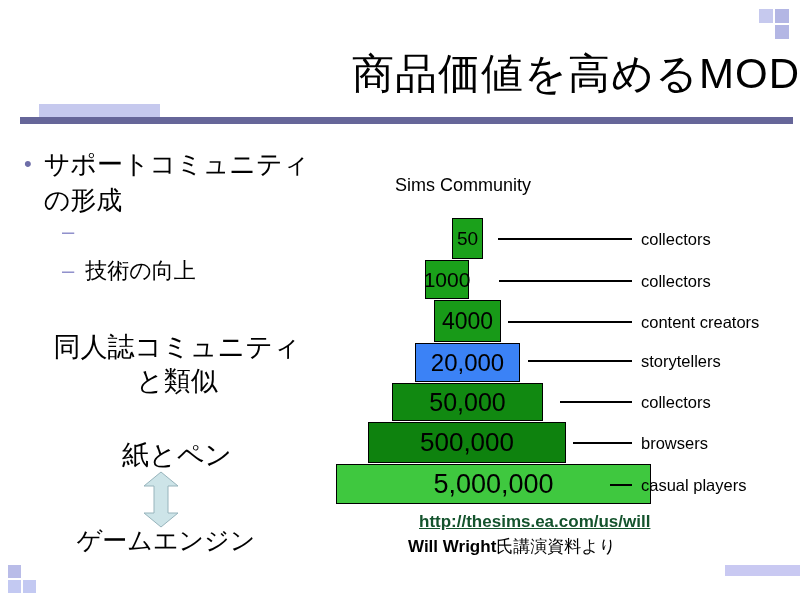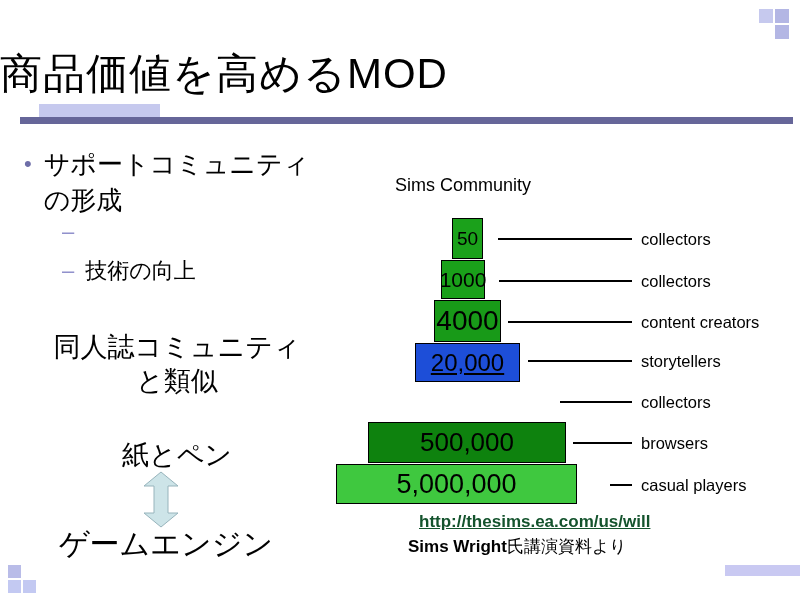--- a/index.html
+++ b/index.html
@@ -1,21 +1,21 @@
 <!DOCTYPE html>
 <html><head>
 <meta charset="utf-8">
 <style>
   html,body{margin:0;padding:0;background:#fff;}
   #slide{position:relative;width:800px;height:600px;background:#ffffff;overflow:hidden;
          font-family:"Liberation Sans","DejaVu Sans",sans-serif;color:#000;}
   .abs{position:absolute;}
 
   
-  .title{position:absolute;left:0;top:46px;width:100%;text-align:left;
+  .title{position:absolute;left:0;top:46px;width:100%;text-align:right;
          font-size:42px;letter-spacing:1px;}
 
   
   .hl-light{position:absolute;left:39px;top:104px;width:121px;height:14px;}
   .hl-dark{position:absolute;left:20px;top:117px;width:773px;height:7px;}
 
   
   .sq{position:absolute;width:14px;height:14px;}
   .tr1{left:759px;top:9px;}  .tr2{left:775px;top:9px;}  .tr3{left:775px;top:25px;}
   .bl1{left:8px;top:565px;width:13px;height:13px;}
@@ -28,33 +28,33 @@
   .bullet-marker{font-size:22px;line-height:36px;margin-right:12px;}
   .bullet-text{font-size:26px;line-height:36px;width:266px;}
   .sub-bullets{position:absolute;left:62px;top:218px;}
   .sub-row{display:flex;align-items:flex-start;margin-bottom:11px;}
   .sub-marker{font-size:22px;line-height:28px;margin-right:11px;}
   .sub-text{font-size:22px;line-height:28px;}
   .analogy{position:absolute;left:16px;top:330px;width:322px;text-align:center;
            font-size:27px;line-height:34px;}
   .pen{position:absolute;left:16px;top:437px;width:322px;text-align:center;font-size:27px;}
   .arrow-wrap{position:absolute;left:141px;top:471px;width:40px;height:57px;}
-  .engine{position:absolute;left:5px;top:524px;width:322px;text-align:center;font-size:30px;}
+  .engine{position:absolute;left:5px;top:524px;width:322px;text-align:center;font-size:25px;}
 
   
   .chart-title{position:absolute;left:395px;top:175px;width:170px;font-size:18px;}
   .level{position:absolute;border:1.5px solid #000;display:flex;align-items:center;
          justify-content:center;box-sizing:border-box;}
   .lv0{left:452px;top:218px;width:31px;height:41px;font-size:19px;}
-  .lv1{left:441px;top:260px;width:44px;height:39px;font-size:21px;}
-  .lv2{left:434px;top:300px;width:67px;height:42px;font-size:28px;}
+  .lv1{left:425px;top:260px;width:44px;height:39px;font-size:21px;}
+  .lv2{left:434px;top:300px;width:67px;height:42px;font-size:23px;}
   .lv3{left:415px;top:343px;width:105px;height:39px;font-size:24px;}
   .lv4{left:392px;top:383px;width:151px;height:38px;font-size:25px;}
   .lv5{left:368px;top:422px;width:198px;height:41px;font-size:26px;}
-  .lv6{left:336px;top:464px;width:241px;height:40px;font-size:27px;}
+  .lv6{left:336px;top:464px;width:315px;height:40px;font-size:27px;}
   .leader{position:absolute;height:1.5px;background:#000;}
   .ln0{left:498px;top:238px;width:134px;} .ln1{left:499px;top:280px;width:133px;}
   .ln2{left:508px;top:321px;width:124px;} .ln3{left:528px;top:360px;width:104px;}
   .ln4{left:560px;top:401px;width:72px;}  .ln5{left:573px;top:442px;width:59px;}
   .ln6{left:610px;top:484px;width:22px;}
   .pyr-label{position:absolute;left:641px;font-size:16.5px;line-height:20px;}
   .lb0{top:229px;} .lb1{top:271px;} .lb2{top:312px;} .lb3{top:351px;}
   .lb4{top:392px;} .lb5{top:433px;} .lb6{top:475px;}
 
   
@@ -111,22 +111,25 @@
 
   <div class="level lv0" style="background-color: rgb(27, 161, 27);">
       <span>50</span>
     </div>
   <div class="level lv1" style="background-color: rgb(26, 160, 26);">
       <span>1000</span>
     </div>
   <div class="level lv2" style="background-color: rgb(24, 154, 24);">
       <span>4000</span>
     </div>
-  <div class="level lv3" style="background-color: #1d4ed8; text-decoration: underline;">
+  <div class="level lv3" style="background-color: #3b82f6;">
       <span>20,000</span>
+    </div>
+  <div class="level lv4" style="background-color: rgb(17, 137, 17);">
+      <span>50,000</span>
     </div>
   <div class="level lv5" style="background-color: rgb(14, 130, 14);">
       <span>500,000</span>
     </div>
   <div class="level lv6" style="background-color: rgb(63, 200, 63);">
       <span>5,000,000</span>
     </div>
 
   <div class="leader ln0"></div>
   <div class="leader ln1"></div>
@@ -140,17 +143,17 @@
   <div class="pyr-label lb1">collectors</div>
   <div class="pyr-label lb2">content creators</div>
   <div class="pyr-label lb3">storytellers</div>
   <div class="pyr-label lb4">collectors</div>
   <div class="pyr-label lb5">browsers</div>
   <div class="pyr-label lb6">casual players</div>
 
   <div class="src">
     <a class="src-link" style="color: #14532d; margin-left: 11px;">http://thesims.ea.com/us/will</a>
     <div class="src-credit">
-      <span class="latin">Sims Wright</span><span>氏講演資料より</span>
+      <span class="latin">Will Wright</span><span>氏講演資料より</span>
     </div>
   </div>
 
 </div>
 
 </body></html>

